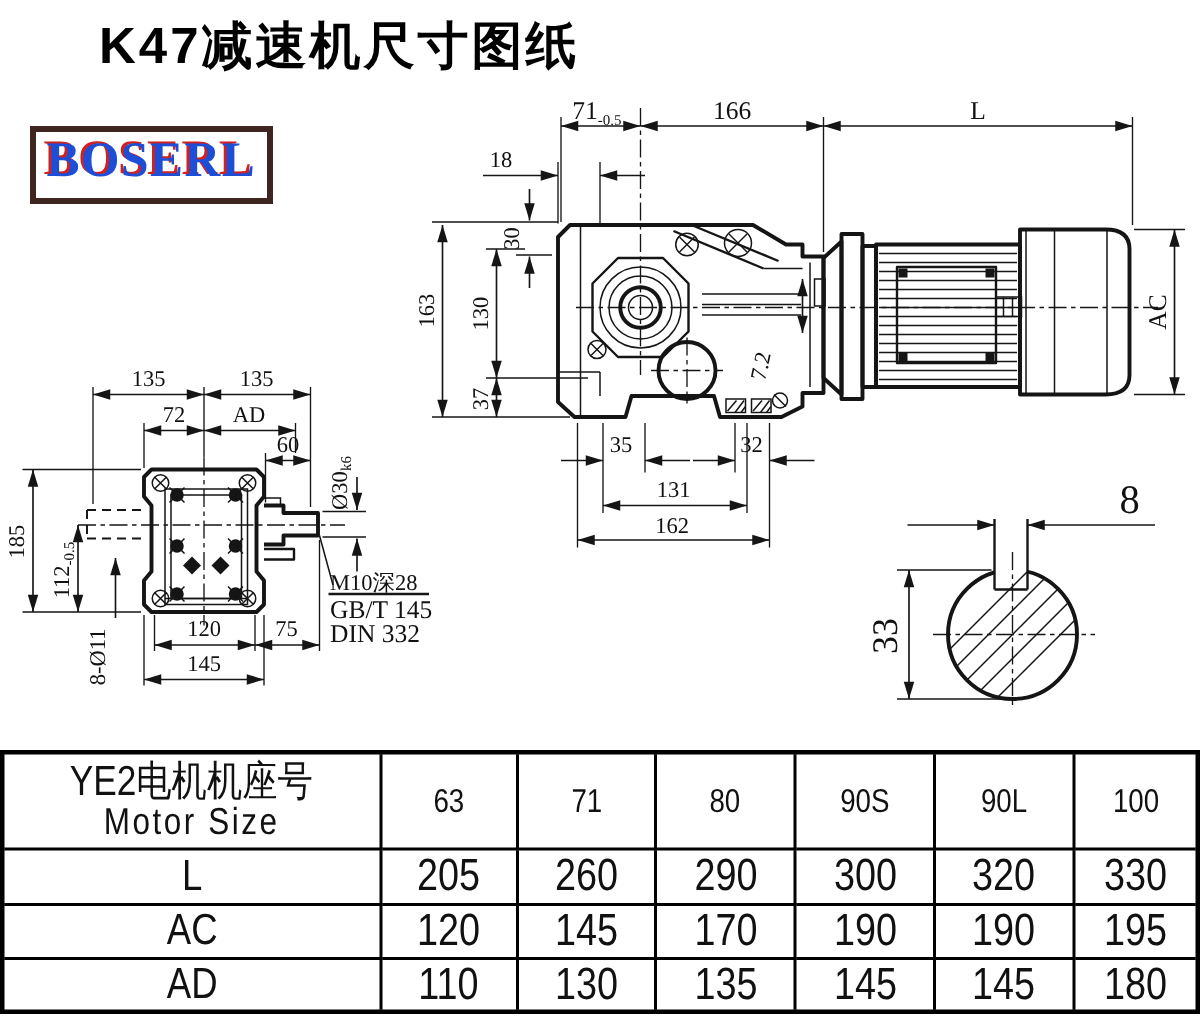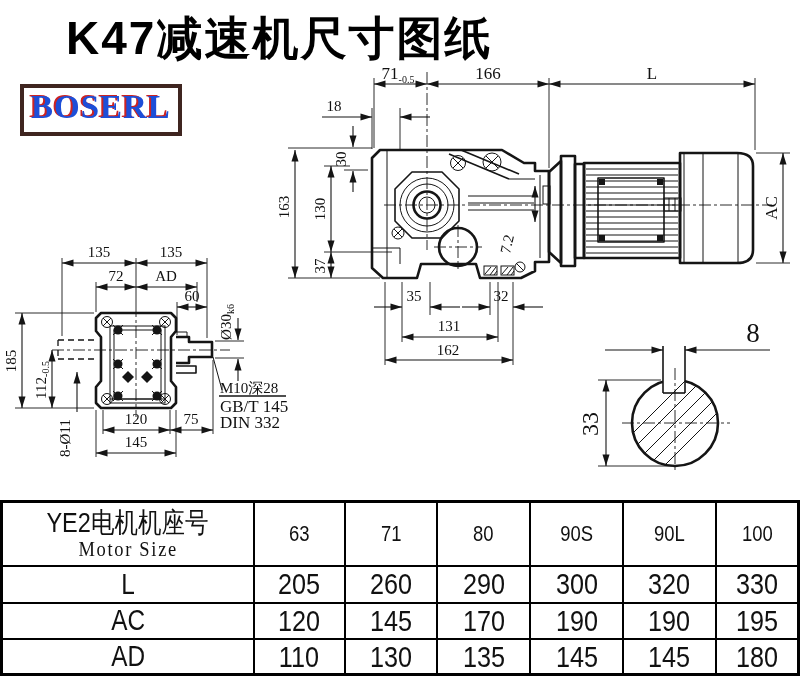--- a/index.html
+++ b/index.html
@@ -1,18 +1,18 @@
 <!DOCTYPE html>
 <html><head>
 <meta charset="utf-8">
 <style>
   html,body{margin:0;padding:0;background:#fff;}
   .page{position:relative;width:800px;height:678px;background:#ffffff;overflow:hidden;
         font-family:"Liberation Sans",sans-serif;color:#111;}
-  .title{position:absolute;left:66px;top:8px;margin:0;font-size:46px;font-weight:bold;
+  .title{position:absolute;left:66px;top:8px;margin:0;font-size:34px;font-weight:bold;
          letter-spacing:2px;color:#000;font-family:"Liberation Sans",sans-serif;}
   .logo{position:absolute;left:20px;top:84px;border:4px solid #3f2520;background:#fff;
         padding:0 7px;line-height:38px;}
   .logo span{font-family:"Liberation Serif",serif;font-weight:bold;font-size:33px;
         color:#1d4ed8;text-shadow:-2px -1px 0 #cc2222;letter-spacing:1px;}
   svg.drawing{position:absolute;left:0;top:55px;}
   
   .thk{stroke:#151515;stroke-width:2.6;fill:none;stroke-linejoin:round;}
   .med{stroke:#151515;stroke-width:1.6;fill:none;stroke-linejoin:round;}
   .thin{stroke:#151515;stroke-width:1;fill:none;}
@@ -28,21 +28,21 @@
   .dt24{font-size:24px;}
   .anch{text-anchor:middle;}
   
   table.spec{position:absolute;left:0;top:500px;width:800px;border-collapse:collapse;
         table-layout:fixed;background:#fff;}
   table.spec td{border:2px solid #000;text-align:center;vertical-align:middle;
         padding:0;line-height:1.05;overflow:hidden;}
   table.spec{border:3px solid #000;}
   td .sq{display:inline-block;transform:scaleX(0.84);}
   .hdr-cn{font-size:28px;}
-  .hdr-en{font-size:22px;font-family:Liberation Serif, serif;letter-spacing:2px;}
+  .hdr-en{font-size:25px;font-family:Liberation Sans, sans-serif;letter-spacing:2px;}
   .colh{font-size:22px;}
   .rowl{font-size:29px;}
   .val{font-size:30px;text-decoration:underline;}
 </style>
 </head>
 <body>
 
 <div class="page">
 
   <h1 class="title">K47减速机尺寸图纸</h1>

